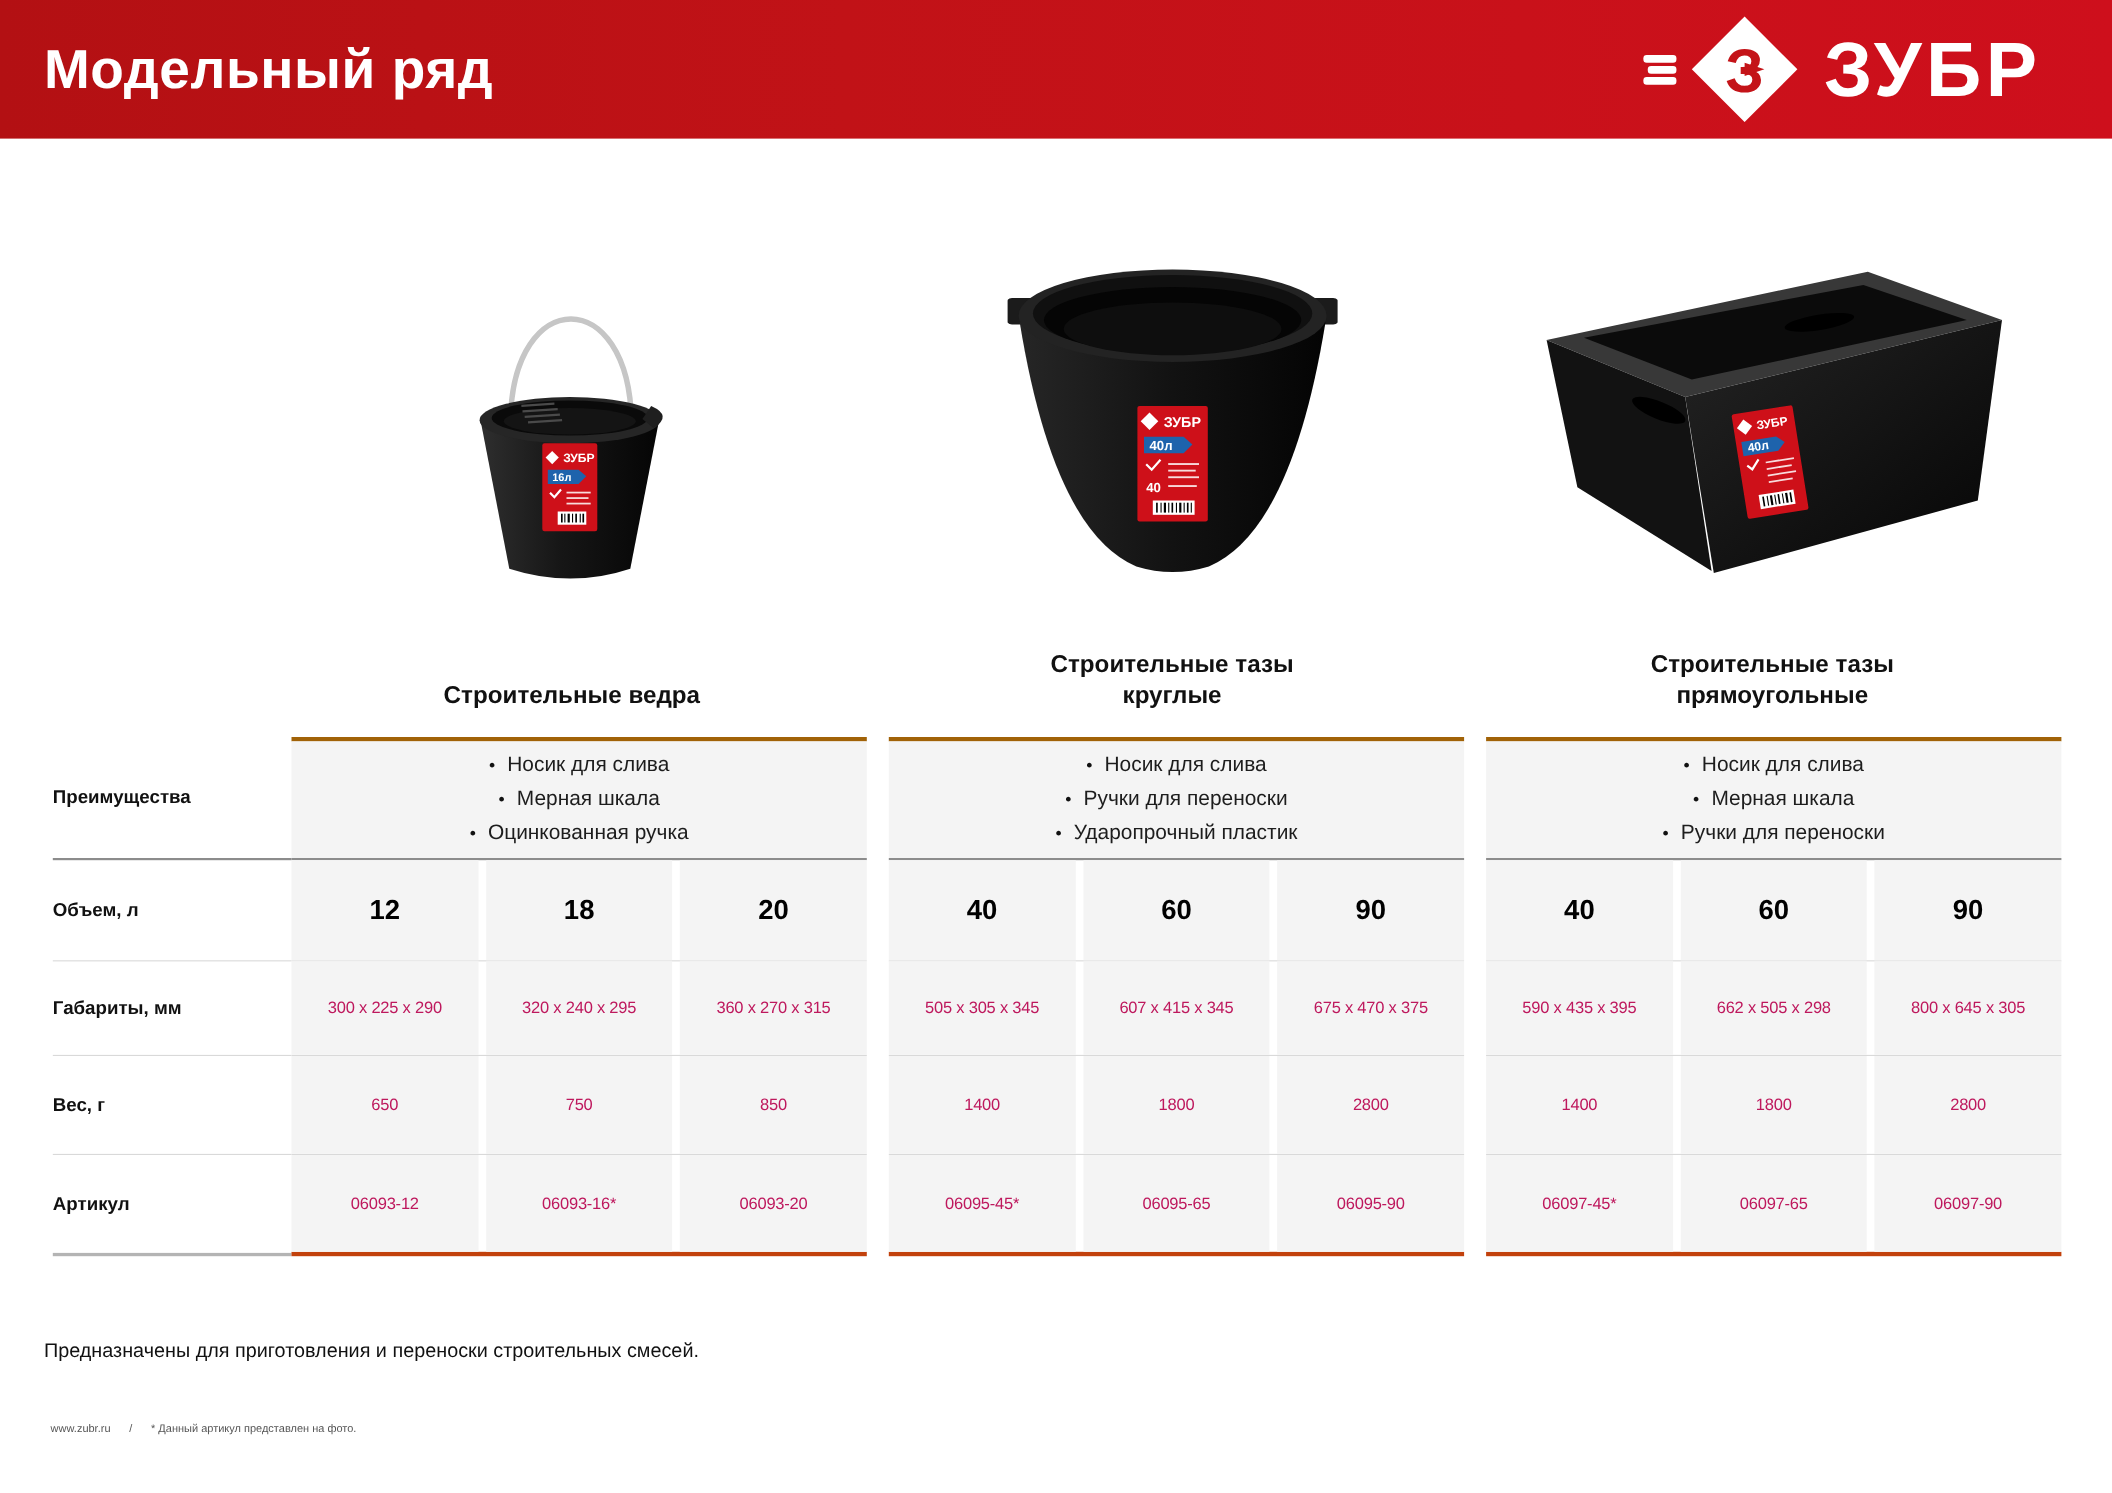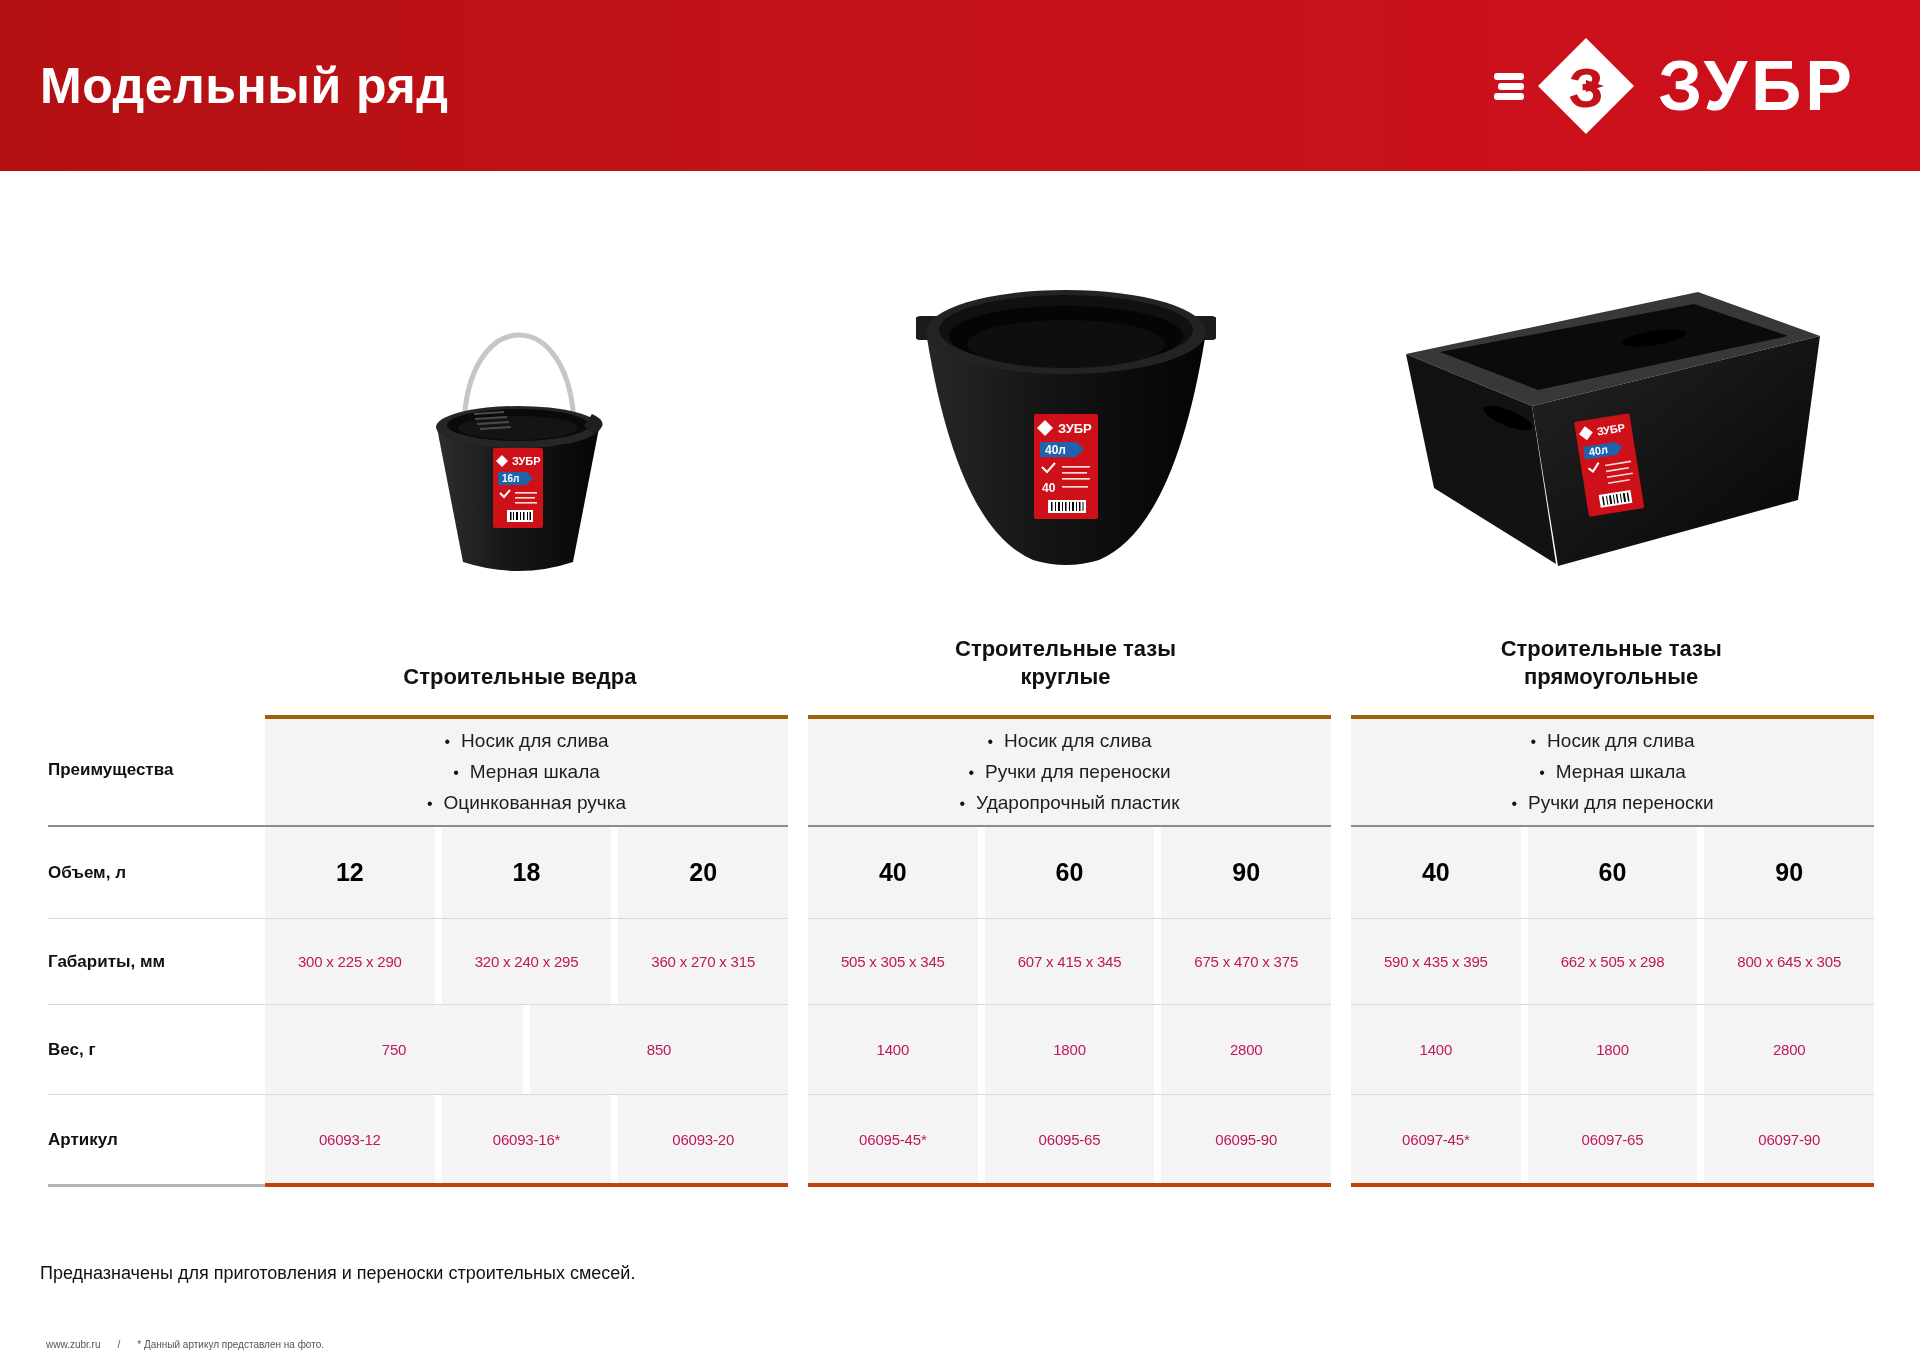--- a/index.html
+++ b/index.html
@@ -1,20 +1,20 @@
 <!DOCTYPE html>
 <html><head>
 <meta charset="utf-8">
 <style>
   html,body{margin:0;padding:0;background:#fff;}
   .page{width:1920px;height:1357px;overflow:hidden;background:#fff;
         font-family:"Liberation Sans",sans-serif;position:relative;}
 
   
-  .header{height:171px;background:linear-gradient(90deg,#b31013 0%,#c11217 40%,#c9111a 72%,#ce0f1c 100%);
+  .header{height:126px;background:linear-gradient(90deg,#b31013 0%,#c11217 40%,#c9111a 72%,#ce0f1c 100%);
           display:flex;align-items:center;justify-content:space-between;padding:0 64px 0 40px;box-sizing:border-box;}
   .page-title{color:#fff;font-size:50px;font-weight:bold;letter-spacing:.5px;}
   .logo{display:flex;align-items:center;gap:16px;}
   .logo-text{color:#fff;font-size:70px;font-weight:bold;letter-spacing:4px;line-height:1;}
 
   
   .cols{display:flex;padding-right:46px;box-sizing:border-box;}
   .band-spacer{width:217px;margin-left:40px;flex-shrink:0;}
   .gcol{flex:1;min-width:0;}
   .cols > .gcol + .gcol{margin-left:20px;}
@@ -249,20 +249,21 @@
         <div class="cell vol">12</div>
         <div class="cell vol">18</div>
         <div class="cell vol">20</div>
       </div>
       <div class="row r3 grow">
         <div class="cell">300 x 225 x 290</div>
         <div class="cell">320 x 240 x 295</div>
         <div class="cell">360 x 270 x 315</div>
       </div>
       <div class="row r4 grow">
+        <div class="cell">650</div>
         <div class="cell">750</div>
         <div class="cell">850</div>
       </div>
       <div class="row r5 grow">
         <div class="cell">06093-12</div>
         <div class="cell">06093-16*</div>
         <div class="cell">06093-20</div>
       </div>
     </div>
 

